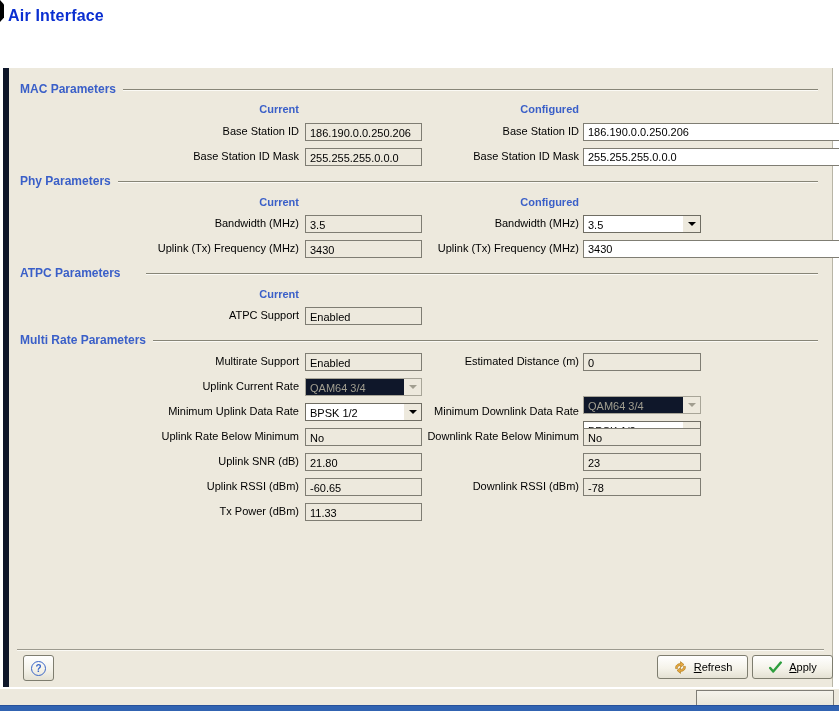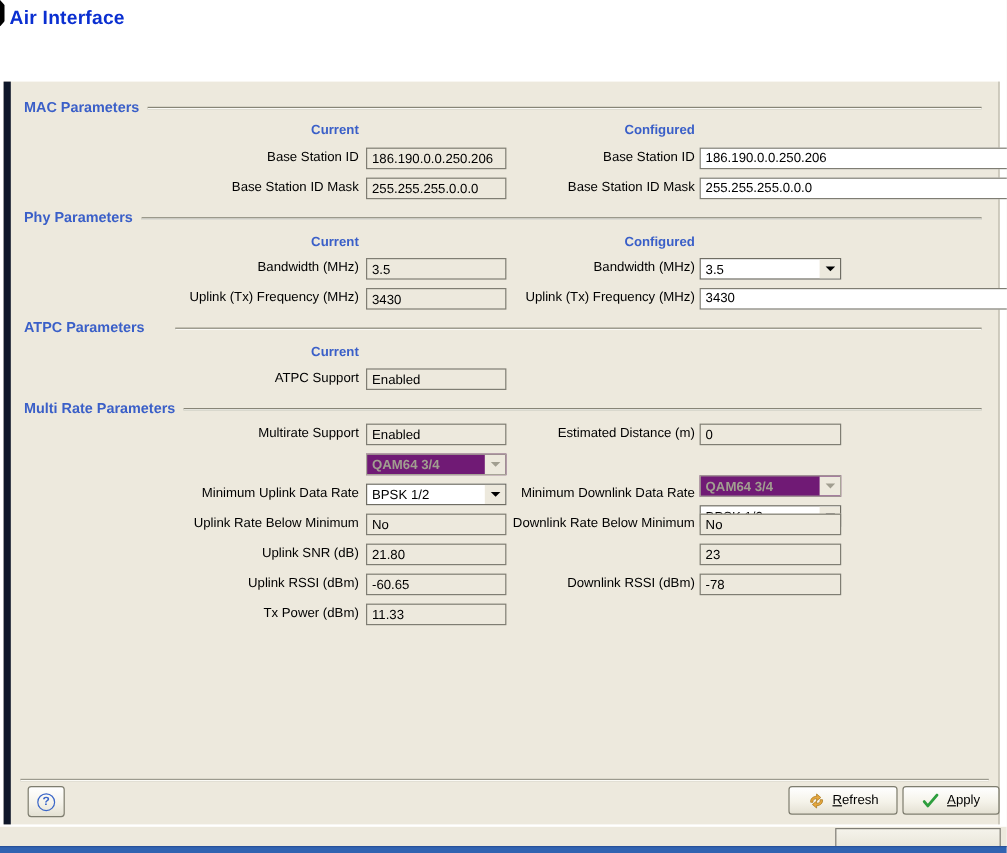--- a/index.html
+++ b/index.html
@@ -69,21 +69,21 @@
   }
   .dd .arrow-zone {
     position:absolute; right:0; top:0; bottom:0; width:17px;
     background:#EDE9DD; display:flex; align-items:center; justify-content:center;
   }
   .dd .arrow {
     width:0; height:0;
     border-left:4px solid transparent; border-right:4px solid transparent;
     border-top:4px solid #000;
   }
-  .dd.disabled { background:#701a75; color:#A19E90; border-color:#A8A598;font-weight:bold; }
+  .dd.disabled { background:#0f172a; color:#A19E90; border-color:#A8A598; }
   .dd.disabled .arrow { border-top-color:#A19E90; }
   .footer-line {
     position:absolute; left:8px; right:8px; top:581px; height:2px;
     background:#9C9A8E; border-bottom:1px solid #FBFAF5;
   }
   .btn {
     position:absolute; top:587px; height:24px;
     background:linear-gradient(#FFFFFF,#F5F3EA 55%,#E4E1D3);
     border:1px solid #7E7D6F; border-radius:3px;
     display:flex; align-items:center; justify-content:center; gap:6px;
@@ -182,20 +182,21 @@
   </div>
 
   <div class="row" style="top:285px;">
     <div class="lbl lbl-cur">Multirate Support</div>
     <div class="fld fld-cur ro">Enabled</div>
     <div class="lbl lbl-cfg">Estimated Distance (m)</div>
     <div class="fld fld-cfg ro">0</div>
   </div>
 
   <div class="row" style="top:310px;">
+    <div class="lbl lbl-cur">Uplink Current Rate</div>
     <div class="fld fld-cur dd disabled">
       <span>QAM64 3/4</span>
       <span class="arrow-zone">
           <span class="arrow"></span>
         </span>
     </div>
     <div class="fld fld-cfg dd disabled">
       <span>QAM64 3/4</span>
       <span class="arrow-zone">
           <span class="arrow"></span>

